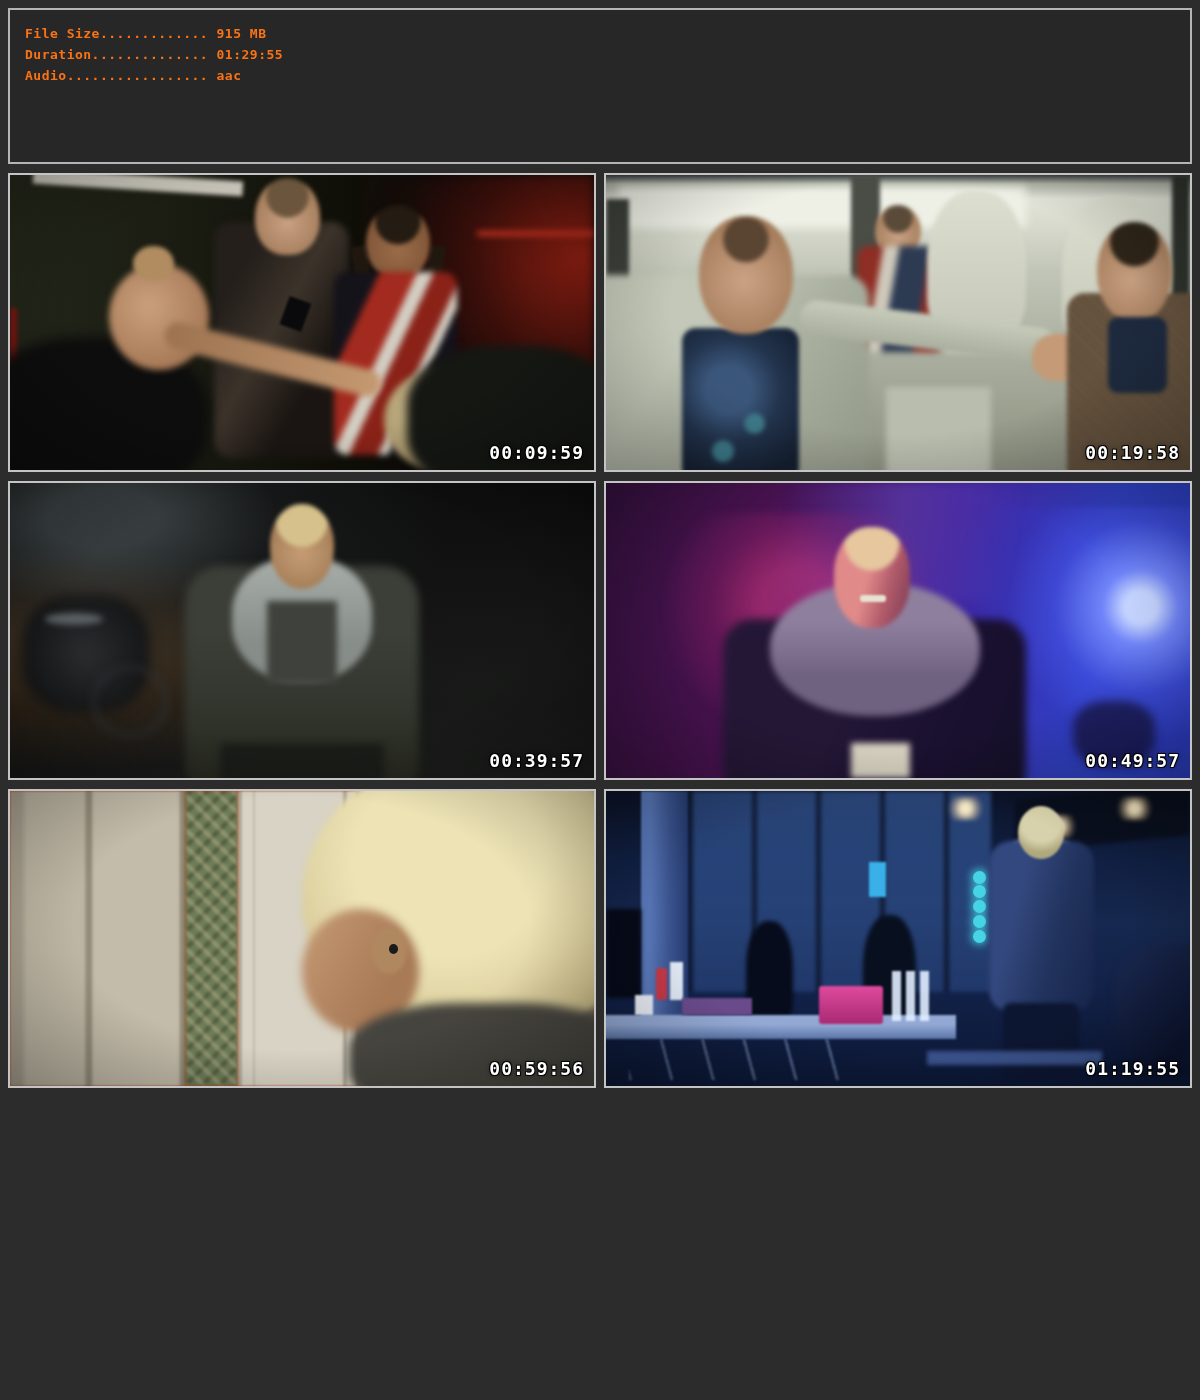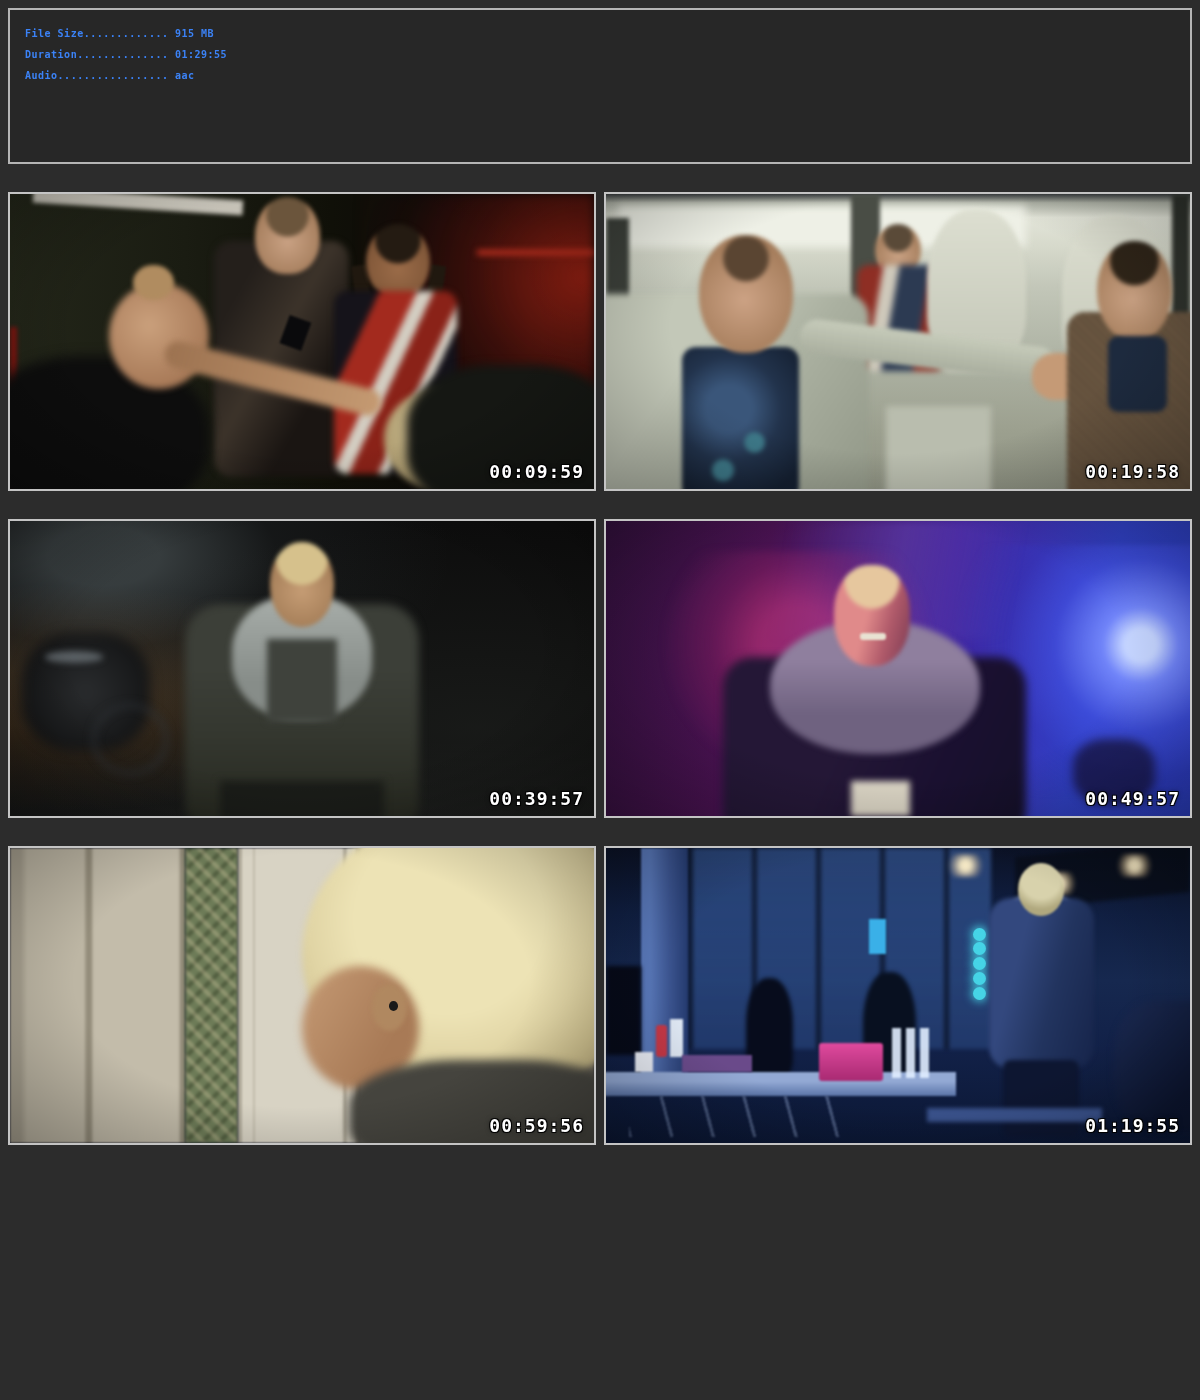--- a/index.html
+++ b/index.html
@@ -3,27 +3,27 @@
 <meta charset="utf-8">
 <style>
   html,body{margin:0;padding:0;background:#2c2c2c;}
   body{width:1200px;height:1400px;overflow:hidden;
        font-family:"DejaVu Sans Mono","Liberation Mono",monospace;}
   .sheet{box-sizing:border-box;width:1200px;height:1400px;padding:8px;}
 
   
   .info-box{box-sizing:border-box;border:2px solid #b5b5b5;background:#272727;
             padding:13px 15px;margin-bottom:9px;height:156px;}
-  .info-line{color:#3b82f6;font-weight:bold;font-size:10px;line-height:21px;
+  .info-line{color:#f97316;font-weight:bold;font-size:13px;line-height:21px;
              letter-spacing:.5px;white-space:pre;}
 
   
   .grid{display:grid;grid-template-columns:1fr 1fr;gap:9px 8px;}
   .thumb{position:relative;height:295px;border:2px solid #c4c4c4;
-         overflow:hidden;background:#000;margin-top:19px;}
+         overflow:hidden;background:#000;}
   .sh{position:absolute;}
   .ts{position:absolute;right:10px;bottom:7px;color:#ffffff;font-weight:bold;
       font-size:18px;letter-spacing:1px;
       text-shadow:-1px -1px 0 rgba(0,0,0,.85),1px -1px 0 rgba(0,0,0,.85),
                   -1px 1px 0 rgba(0,0,0,.85),1px 1px 0 rgba(0,0,0,.85),
                   0 0 5px rgba(0,0,0,.6);}
   .vg{position:absolute;inset:0;
       background:radial-gradient(ellipse at 50% 45%,transparent 55%,rgba(0,0,0,.30) 100%);}
 
   
@@ -147,21 +147,21 @@
   .s5-hood{left:28%;top:34%;width:36%;height:45%;border-radius:48%;filter:blur(3px);
     background:linear-gradient(180deg,#8f7f9e 0 30%,#6f6280 70%);}
   .s5-head{left:39%;top:15%;width:13%;height:34%;border-radius:46%;filter:blur(2px);
     background:radial-gradient(circle at 50% 16%,#e6c79e 0 28%,transparent 31%),
                linear-gradient(105deg,#e08a8a 0 45%,#b05a6a 70%,#7a3a52 100%);}
   .s5-teeth{left:43.5%;top:38%;width:4.5%;height:2.4%;border-radius:3px;background:#e8e2d2;filter:blur(1px);}
   .s5-shirt{left:42%;top:88%;width:10%;height:12%;background:#d8d2c2;filter:blur(3px);}
   .s5-crowd{right:6%;bottom:4%;width:14%;height:22%;border-radius:40%;background:rgba(20,15,50,.7);filter:blur(5px);}
 
   
-  .s6{background:#0f172a;}
+  .s6{background:#c2410c;}
   .s6-wall-l{left:0;top:0;width:30%;height:100%;filter:blur(1px);
     background:linear-gradient(90deg,#a8a190 0 6%,#bdb6a4 10% 42%,#948d7b 44% 46%,#c3bcaa 48% 96%,#8f8876 98% 100%);}
   .s6-paper{left:30%;top:0;width:9%;height:100%;filter:blur(1.5px);
     background:repeating-linear-gradient(45deg,rgba(210,200,160,.35) 0 4px,transparent 4px 12px),
                repeating-linear-gradient(-45deg,rgba(30,40,20,.35) 0 4px,transparent 4px 12px),#6d7b57;}
   .s6-frame{left:39%;top:0;width:21%;height:100%;filter:blur(1px);
     background:linear-gradient(90deg,#b0aa9a 0 3%,transparent 3% 12%,#c2bcac 12% 14%,transparent 14% 86%,#b0aa9a 86% 89%,transparent 89% 97%,#9a9484 97% 100%),#d8d3c4;}
   .s6-wall-r{left:60%;top:0;width:40%;height:100%;filter:blur(1px);
     background:linear-gradient(90deg,#a29b8a,#837d6e 60%,#6f695c 100%);}
   .s6-head{right:-10%;top:-14%;width:60%;height:100%;border-radius:50%;filter:blur(3px);

